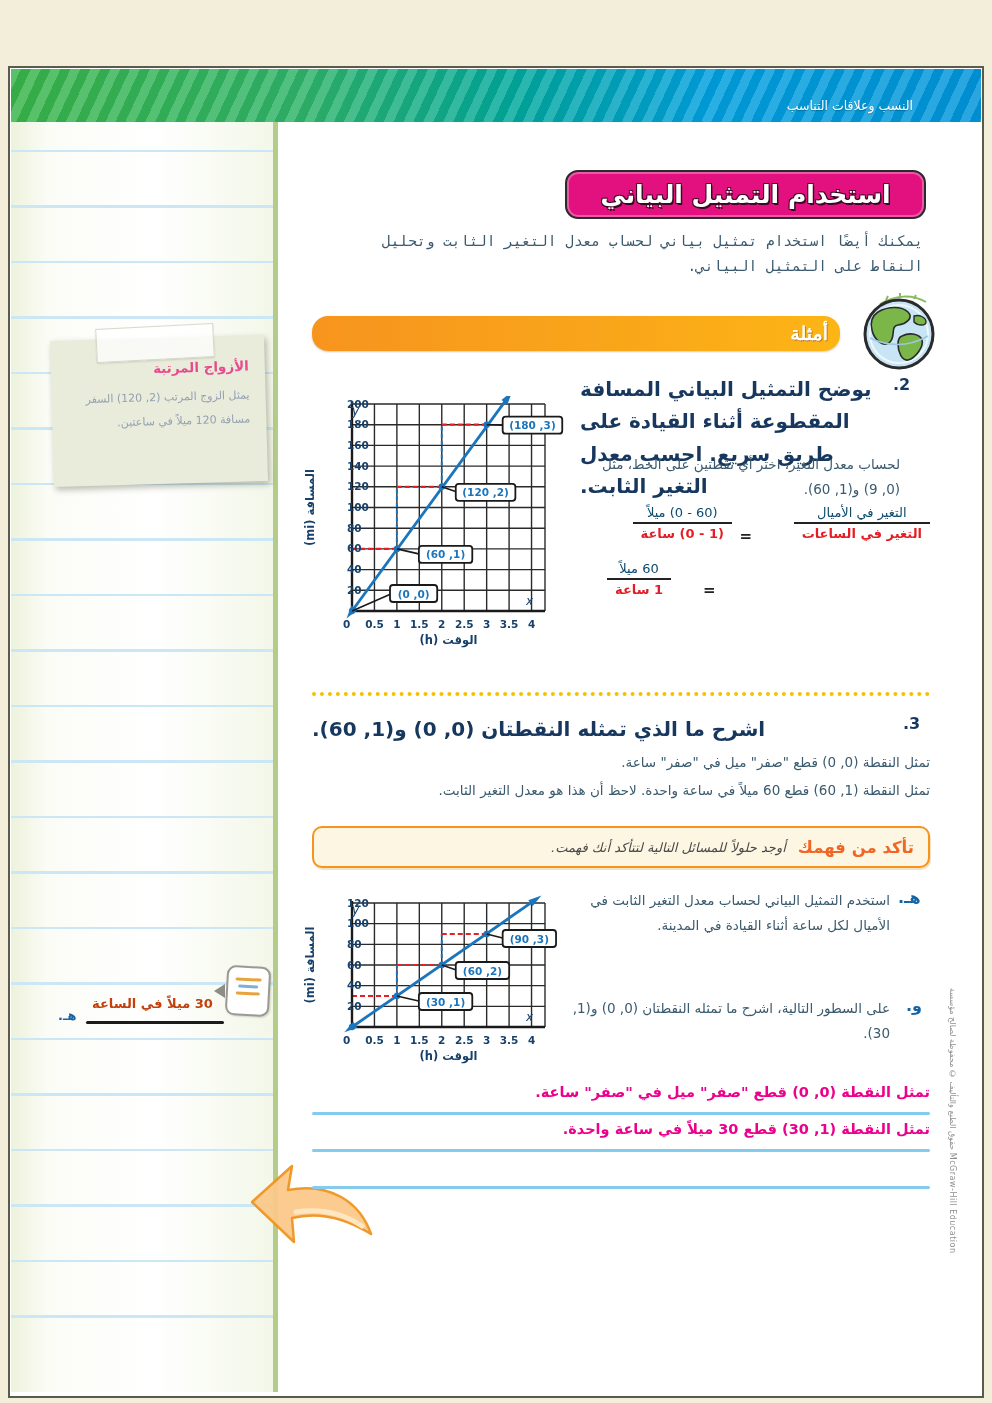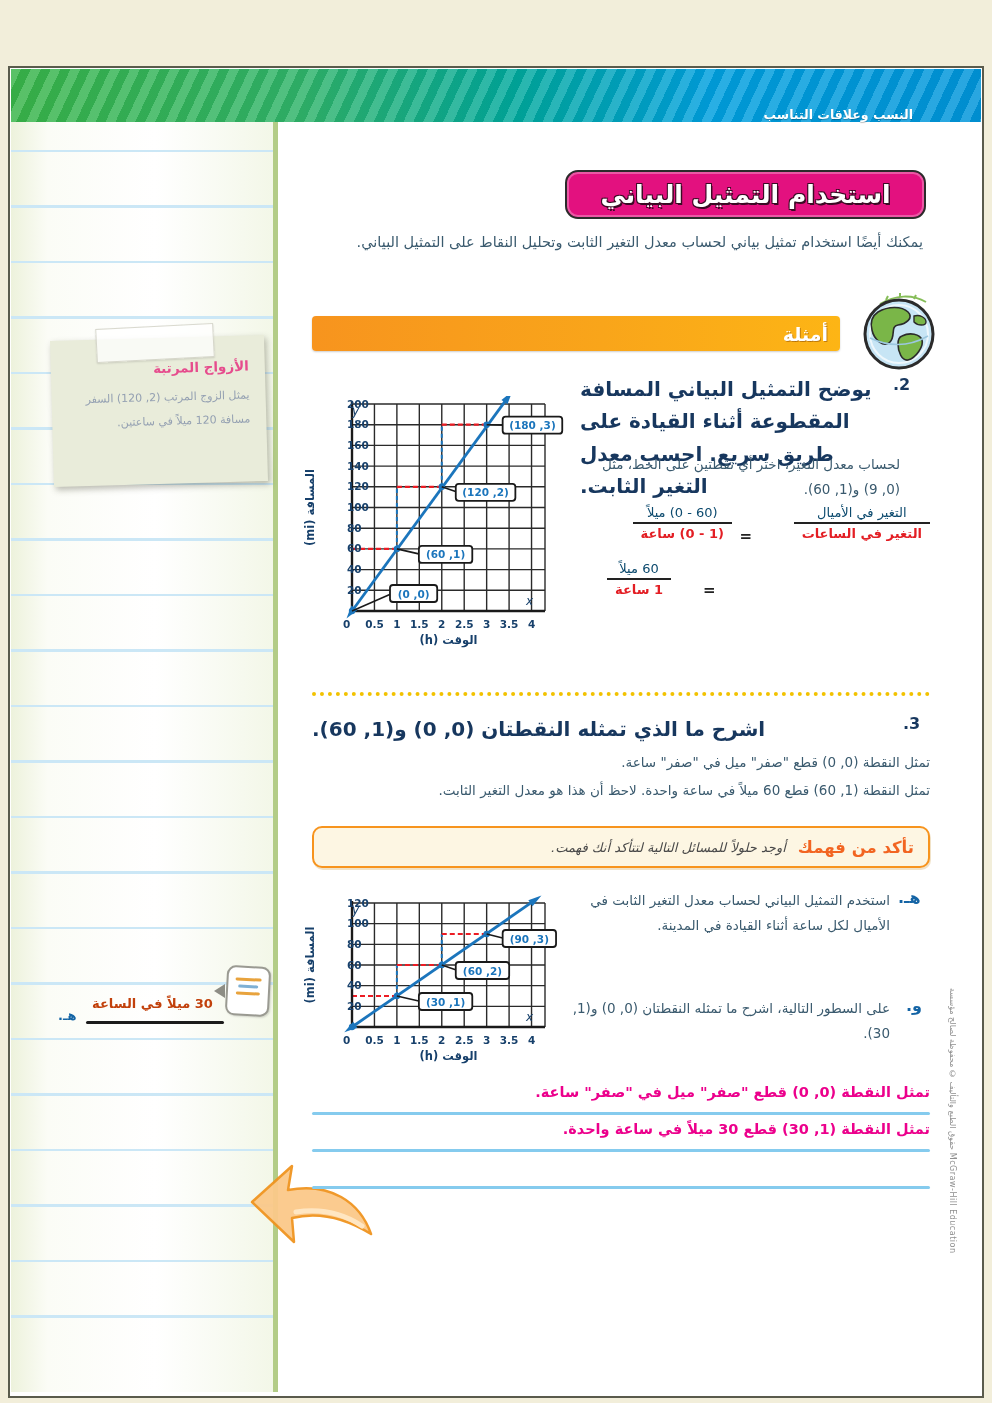--- a/index.html
+++ b/index.html
@@ -16,21 +16,21 @@
   .band{
     left:11px;top:69px;width:970px;height:53px;
     background:linear-gradient(90deg,#39B54A 0%,#2FB46A 30%,#00A99D 52%,#00A0DF 72%,#0095DA 100%);
   }
   .band .stripes{
     position:absolute;inset:0;
     background:repeating-linear-gradient(115deg,rgba(255,255,255,0.16) 0 9px,rgba(0,0,0,0.05) 9px 18px);
     mix-blend-mode:normal;
   }
   .band-label{
-    position:absolute;right:68px;bottom:0;color:#ffffff;font-size:12.5px;font-weight:bold;letter-spacing:.3px;
+    position:absolute;right:68px;bottom:9px;color:#ffffff;font-size:12.5px;font-weight:normal;letter-spacing:.3px;
     text-shadow:0 1px 1px rgba(0,0,0,.25);
   }
   
   .notebook{
     left:11px;top:122px;width:262px;height:1270px;
     background:linear-gradient(90deg,#EDF2DC 0%,#FBFCF6 14%,#ffffff 55%,#F3F7E8 100%);
   }
   .notebook .rules{
     position:absolute;inset:0;
     background-image:repeating-linear-gradient(to bottom,transparent 0 53px,#CBE7F6 53px 55.5px);
@@ -61,26 +61,27 @@
   
   .title-banner{
     left:565px;top:170px;width:357px;height:45px;background:#E3117F;border:2.5px solid #2B2B2B;border-radius:13px;
     box-shadow:inset 0 0 0 2px rgba(255,255,255,.30);
     display:flex;align-items:center;justify-content:center;
   }
   .title-banner span{
     color:#fff;font-weight:bold;font-size:25px;
     text-shadow:1.5px 1.5px 0 #3a0b24,-1px -1px 0 #3a0b24,1px -1px 0 #3a0b24,-1px 1px 0 #3a0b24;
   }
-  .intro{left:338px;top:230px;width:585px;color:#3A5A6E;font-size:14.5px;line-height:1.75;text-align:right;}
+  .intro{left:338px;top:230px;width:585px;color:#3A5A6E;font-size:14.5px;line-height:1.75;text-align:right;font-family:Liberation Mono, monospace;}
   .ex-banner{
-    left:312px;top:316px;width:528px;height:35px;border-radius:4px;
+    left:312px;top:316px;width:528px;height:35px;border-radius:16px;
     background:linear-gradient(90deg,#F7941E 0%,#F9A51A 55%,#FDB515 100%);
     display:flex;align-items:center;justify-content:flex-start;
     box-shadow:0 1px 2px rgba(0,0,0,.2);
+    font-family:Liberation Serif, serif;
   }
   .ex-banner span{color:#fff;font-weight:bold;font-size:19px;padding-right:12px;text-shadow:1px 1px 0 rgba(120,60,0,.45);}
   
   .num-badge{color:#17375E;font-weight:bold;font-size:16px;direction:rtl;}
   .bold-navy{color:#17375E;font-weight:bold;font-size:20px;line-height:1.62;text-align:left;}
   .body-text{color:#3A5A6E;font-size:13.5px;line-height:1.85;text-align:right;}
   
   .eq{left:585px;top:503px;width:345px;height:105px;}
   .frac{position:absolute;text-align:center;direction:rtl;}
   .frac .num{display:block;padding:0 8px 2px;font-weight:normal;font-size:13px;color:#0c4a6e;}

